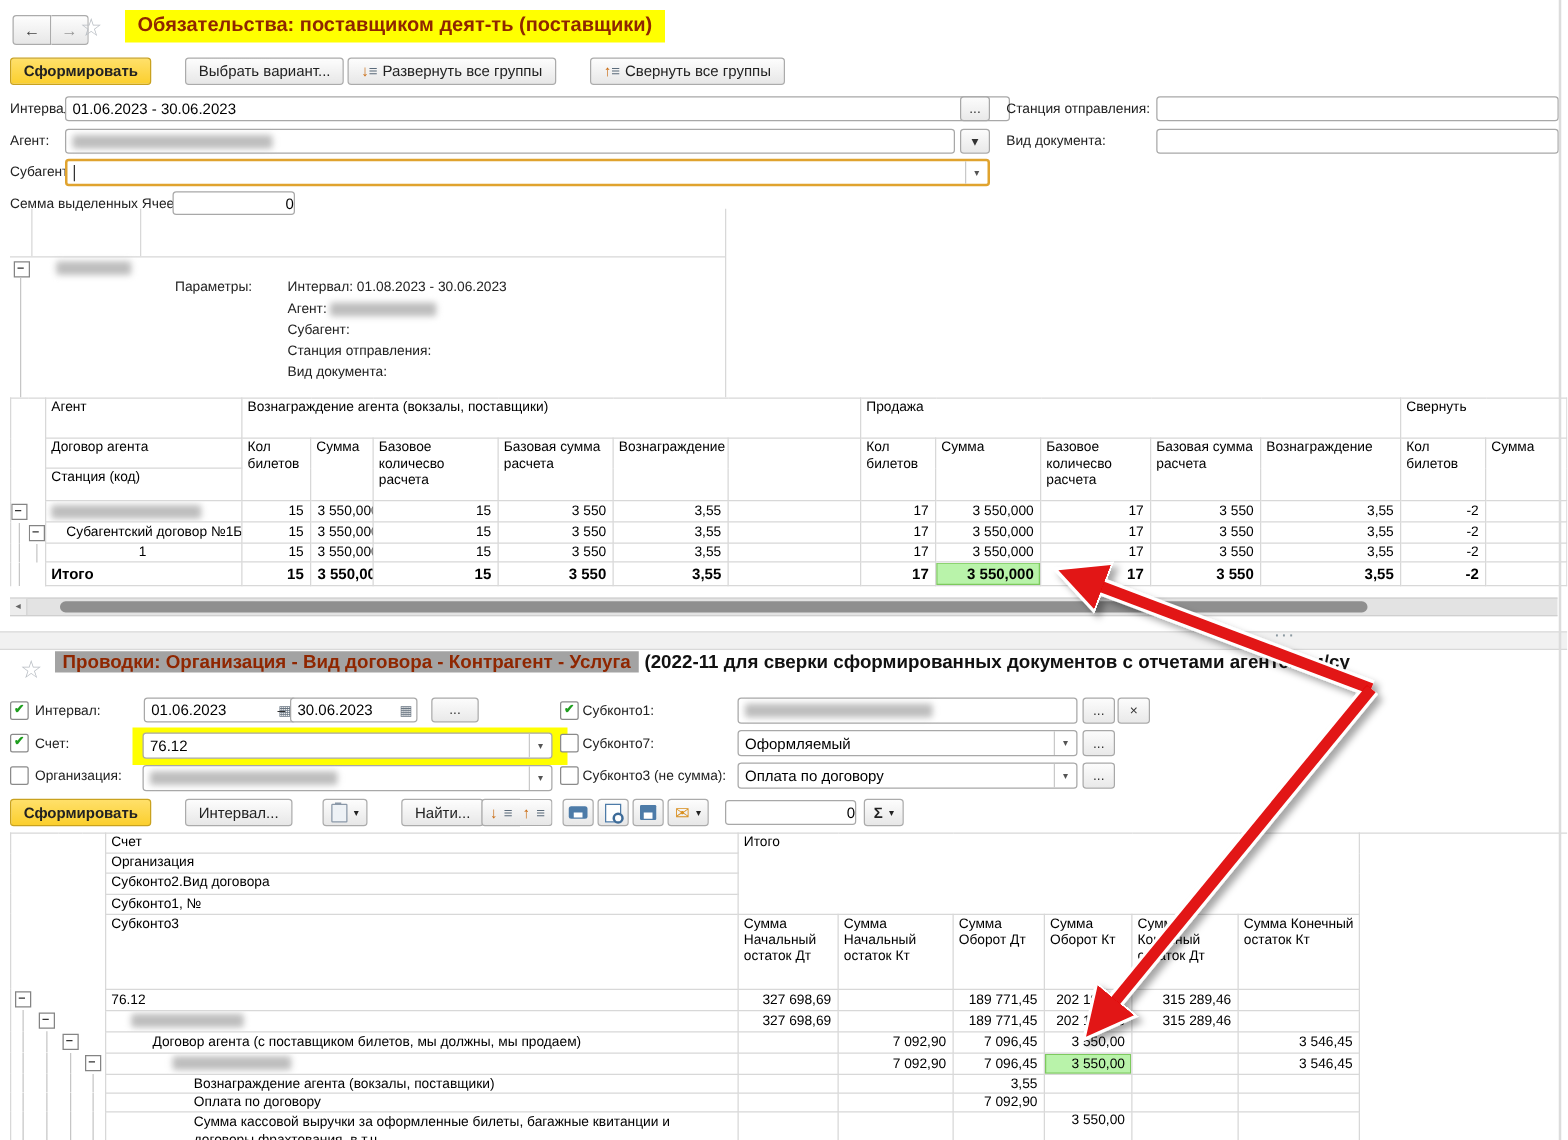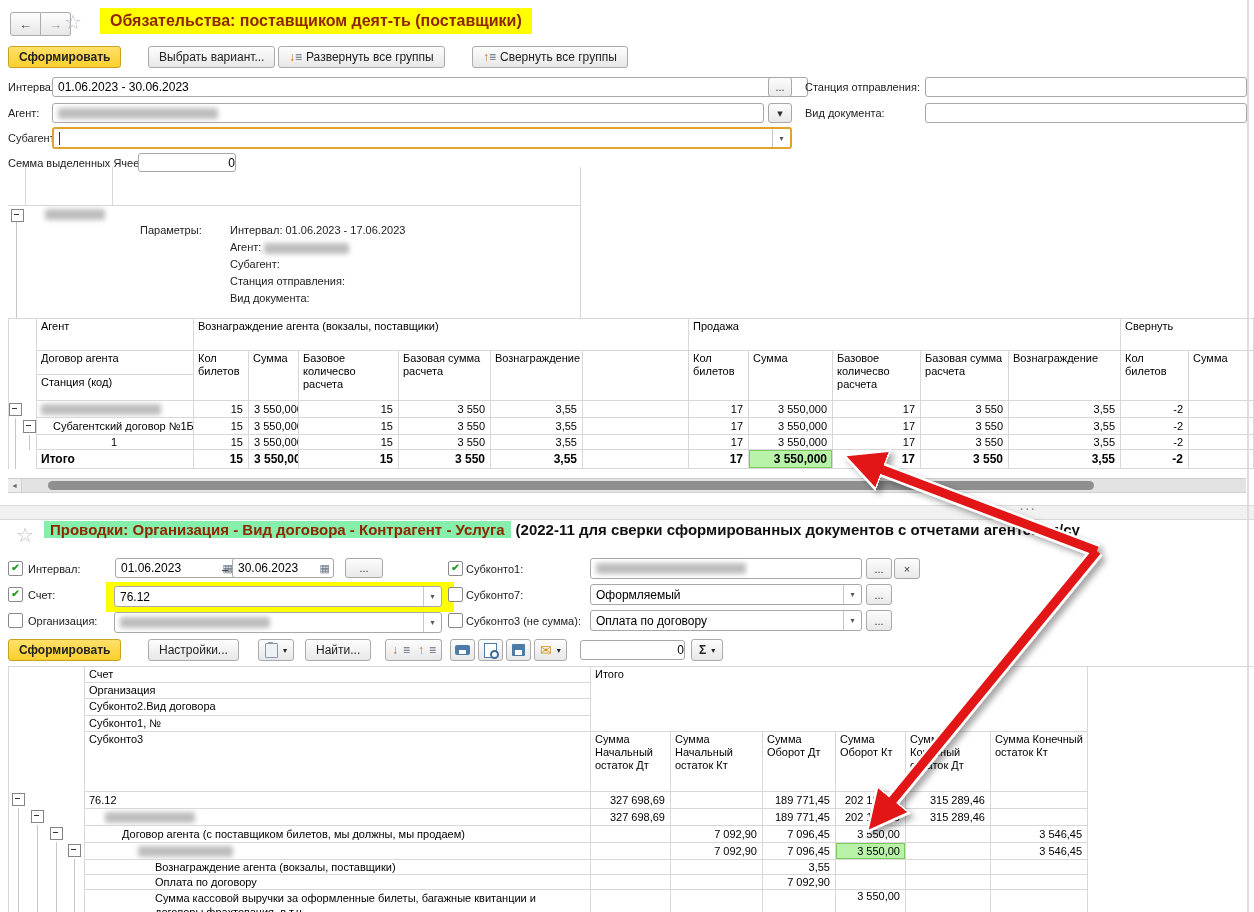--- a/index.html
+++ b/index.html
@@ -10,21 +10,21 @@
   .btn{position:absolute;height:22px;display:flex;align-items:center;gap:5px;padding:0 10px;
        border:1px solid #ababab;border-radius:3px;background:linear-gradient(#fdfdfd,#e7e7e7);
        font-size:12px;color:#222;box-sizing:border-box;white-space:nowrap}
   .btn.primary{background:linear-gradient(#ffe06a,#fbcf2e);border-color:#c9a21f;font-weight:bold}
   .navbtn{display:inline-flex;align-items:center;justify-content:center;width:29px;height:22px;
        border:1px solid #ababab;background:linear-gradient(#fdfdfd,#e7e7e7);font-size:13px;color:#444}
   .navbtn.l{border-radius:3px 0 0 3px}.navbtn.r{border-radius:0 3px 3px 0;border-left:none;color:#999}
   .star{font-size:20px;color:#b9bec4}
   .title1{font-size:16px;font-weight:bold;color:#8f2600;background:#ffff00;padding:4px 10px;white-space:nowrap}
   .title2{white-space:nowrap;font-size:15px;font-weight:bold}
-  .title2 .mk{color:#8f2600;background:#86efac;padding:3px 6px}
+  .title2 .mk{color:#8f2600;background:#a3a3a3;padding:3px 6px}
   .title2 .rest{color:#111;margin-left:5px}
   .lab{position:absolute;white-space:nowrap;color:#222}
   .fld{position:absolute;height:20px;border:1px solid #a8a8a8;border-radius:3px;background:#fff;
        display:flex;align-items:center;box-sizing:border-box;padding-left:5px;font-size:12px}
   .fld input{border:none;outline:none;flex:1;min-width:0;font:inherit;height:100%;padding:0;background:transparent}
   .fld .dd{width:17px;align-self:stretch;display:flex;align-items:center;justify-content:center;
        border-left:1px solid #c9c9c9;color:#555;font-size:8px;margin-left:auto}
   .fld.focus{border:2px solid #e0a32e;height:22px}
   .caret{width:1px;height:13px;background:#333}
   .sbtn{position:absolute;height:20px;border:1px solid #a8a8a8;border-radius:3px;
@@ -137,21 +137,21 @@
 
   <div class="abs" style="left:8px;top:165px;width:1246px;height:153px">
     <div class="vl" style="left:17px;top:2px;height:38px"></div>
     <div class="vl" style="left:104px;top:2px;height:38px"></div>
     <div class="hl" style="left:0;top:40px;width:572px"></div>
     <div class="vl" style="left:572px;top:2px;height:151px"></div>
     <div class="tb" style="position:absolute;left:3px;top:44px;margin:0"></div>
     <div class="vl" style="left:8px;top:57px;height:96px;background:#c6c6c6"></div>
     <span class="redact" style="position:absolute;left:37px;top:44px;width:60px"></span>
     <span class="lab" style="left:132px;top:59px">Параметры:</span>
-    <span class="lab" style="left:222px;top:59px">Интервал: 01.06.2023 - 17.06.2023</span>
+    <span class="lab" style="left:222px;top:59px">Интервал: 01.08.2023 - 30.06.2023</span>
     <span class="lab" style="left:222px;top:76px"><span>Агент:</span> <span class="redact" style="width:85px"></span></span>
     <span class="lab" style="left:222px;top:93px">Субагент:</span>
     <span class="lab" style="left:222px;top:110px">Станция отправления:</span>
     <span class="lab" style="left:222px;top:127px">Вид документа:</span>
   </div>
 
   <table class="sheet abs" style="left:8px;top:318px">
     <colgroup>
         <col style="width:14px">
         <col style="width:14px">
@@ -350,27 +350,27 @@
       <span class="dd">▾</span>
     </div>
   <div class="sbtn" style="left:866px;top:610px;width:26px;height:21px">
       <span>...</span>
     </div>
 
   <button class="btn primary" style="left:8px;top:639px">
       <span>Сформировать</span>
     </button>
   <button class="btn" style="left:148px;top:639px">
-      <span>Настройки...</span>
+      <span>Интервал...</span>
     </button>
   <button class="btn" style="left:258px;top:639px;padding:0 6px">
       <span class="ic-clip"></span>
       <span class="dd" style="border:none;font-size:8px">▾</span>
     </button>
-  <button class="btn" style="left:305px;top:639px">
+  <button class="btn" style="left:321px;top:639px">
       <span>Найти...</span>
     </button>
   <button class="btn" style="left:385px;top:639px;padding:0 6px;border-radius:3px 0 0 3px">
       <span class="arrowdn">↓</span>
       <span class="lines">≡</span>
     </button>
   <button class="btn" style="left:412px;top:639px;padding:0 6px;border-radius:0 3px 3px 0;border-left:none">
       <span class="arrowup">↑</span>
       <span class="lines" data_bind="">≡</span>
     </button>

